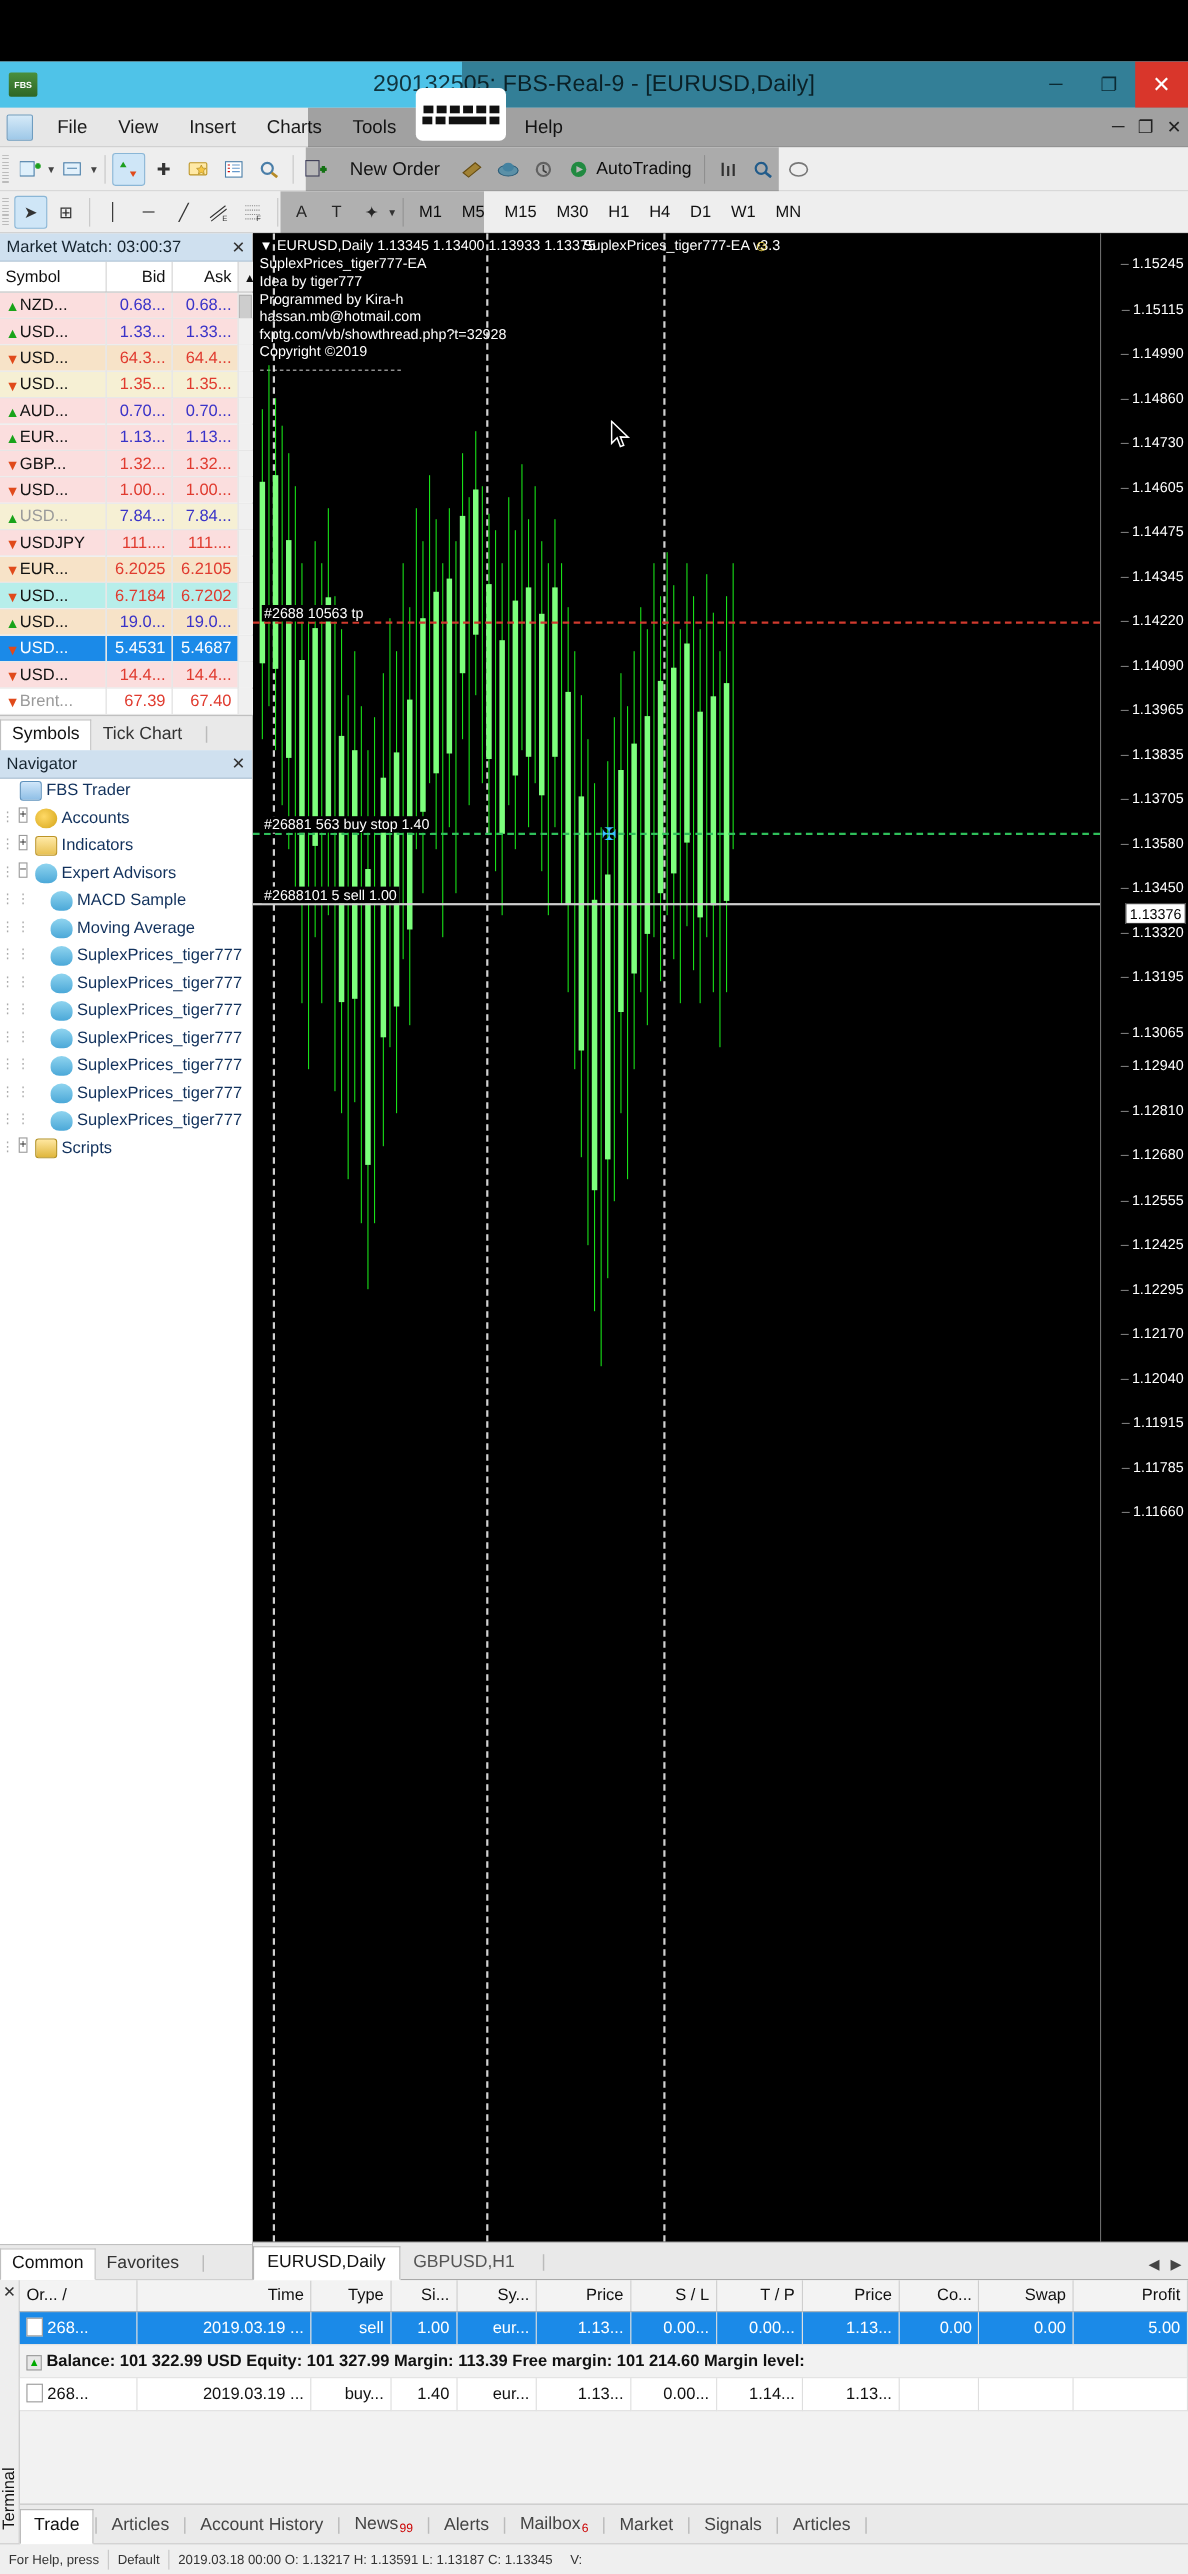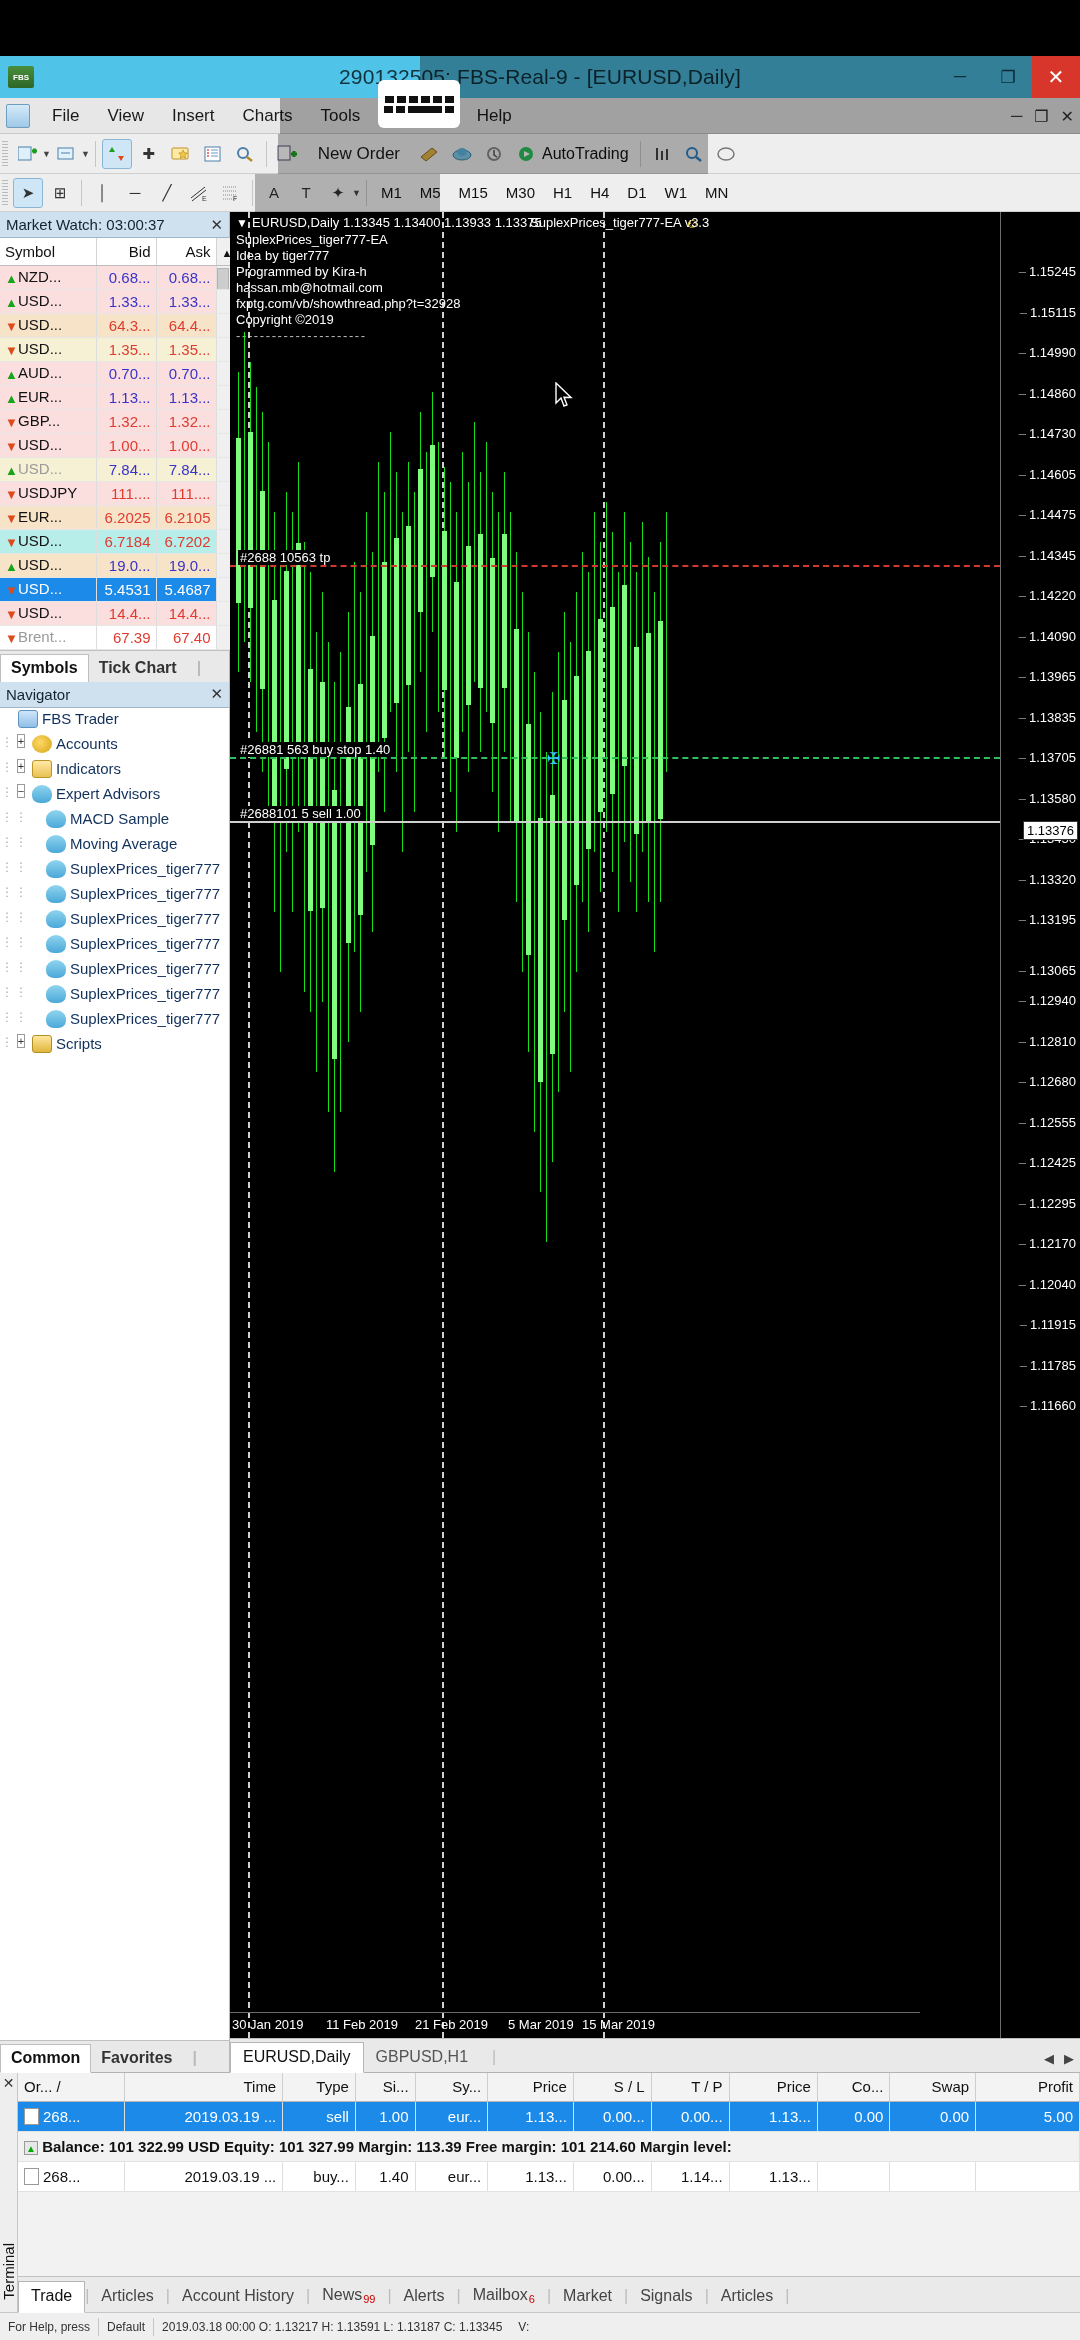--- a/index.html
+++ b/index.html
@@ -123,21 +123,21 @@
   tr.bg-tan   td { background:#f7e3c8; }
   tr.bg-cyan  td { background:#b7eeea; }
   tr.bg-white td { background:#fff; }
   tr.bg-sel   td { background:#1b8ae8; color:#fff !important; }
   tr.dimmed td.sym { color:#9a9a9a; }
 
   .mw-scrollcell { position:relative; }
   .mw-thumb { position:absolute; right:1px; top:2px; width:12px; height:46px; background:#cdcdcd; border:1px solid #b2b2b2;}
 
   .tabstrip { display:flex; align-items:flex-end; height:32px; background:#e9e9e9;
-              border-top:1px solid #c0c0c0;font-weight:bold; }
+              border-top:1px solid #c0c0c0; }
   .tab { font-size:16px; padding:4px 10px 5px; color:#333; }
   .tab.active { background:#fff; border:1px solid #bfbfbf; border-bottom:1px solid #fff;
                 color:#111; margin-bottom:-1px; }
   .tabsep { color:#bbb; }
 
   
   .nav { background:#fff; flex:1 1 auto; overflow:hidden; padding-top:2px; }
   .nav-row { display:flex; align-items:flex-start; height:25px; font-size:15px; color:#11315c; white-space:nowrap; }
   .nav-ind { width:14px; text-align:center; color:#777; font-size:11px; }
   .nav-box { width:13px; height:13px; border:1px solid #9a9a9a; background:#fff; font-size:11px;
@@ -150,21 +150,21 @@
   .ico-scr { background:linear-gradient(#ffe7a0,#dfb63c); border:1px solid #b2901f; }
   .nav-dots { width:14px; color:#aaa; font-size:12px; text-align:center;}
 
   
   .chartcol { flex:1 1 auto; display:flex; flex-direction:column; background:#000; }
   .chartwrap { position:relative; flex:1 1 auto; background:#000; overflow:hidden; }
   .chart-scale {
     position:absolute; right:0; top:0; width:80px; height:100%;
     border-left:1px solid #6b6b6b; color:#fff; font-size:13px;
   }
-  .tick { position:absolute; right:4px; white-space:nowrap;margin-top:32px; }
+  .tick { position:absolute; right:4px; white-space:nowrap; }
   .tick .dash { color:#8a8a8a; margin-right:3px; }
   .price-box { position:absolute; right:2px; background:#fff; color:#000; font-size:13px;
                padding:1px 3px; border:1px solid #333; }
   .chart-inner { position:absolute; left:0; top:0; right:80px; bottom:0; overflow:hidden; }
   .chart-header { position:absolute; left:6px; top:3px; color:#fff; font-size:13px; line-height:16px;
                   white-space:nowrap; }
   .ea-text { position:absolute; left:6px; top:20px; color:#fff; font-size:13px; line-height:16px; }
   .ea-smile { position:absolute; color:#ffe14a; font-size:14px; }
   .vline { position:absolute; top:0; bottom:0; width:0;
            border-left:2px dashed #e8e8e8; opacity:.9; }
@@ -781,27 +781,20 @@
           <div class="hline-label" style="left:8px;top:353px">#2688 10563 tp</div>
 
           <div class="hline buystop" style="top:545px"></div>
           <div class="hline-label" style="left:8px;top:545px">#26881 563 buy stop 1.40</div>
 
           <div class="hline sell" style="top:609px"></div>
           <div class="hline-label" style="left:8px;top:609px">#2688101 5 sell 1.00</div>
 
           <div class="cursor" style="left:317px;top:537px">✠</div>
 
-          <div class="timeaxis">
-            <span style="left:2px">30 Jan 2019</span>
-            <span style="left:96px">11 Feb 2019</span>
-            <span style="left:185px">21 Feb 2019</span>
-            <span style="left:278px">5 Mar 2019</span>
-            <span style="left:352px">15 Mar 2019</span>
-          </div>
         </div>
 
         <div class="chart-scale" id="price-scale">
             <div class="tick" style="top: 20px;"><span class="dash">–</span>1.15245</div>
             <div class="tick" style="top: 60.5px;"><span class="dash">–</span>1.15115</div>
             <div class="tick" style="top: 101px;"><span class="dash">–</span>1.14990</div>
             <div class="tick" style="top: 141.5px;"><span class="dash">–</span>1.14860</div>
             <div class="tick" style="top: 182px;"><span class="dash">–</span>1.14730</div>
             <div class="tick" style="top: 222.5px;"><span class="dash">–</span>1.14605</div>
             <div class="tick" style="top: 263px;"><span class="dash">–</span>1.14475</div>

